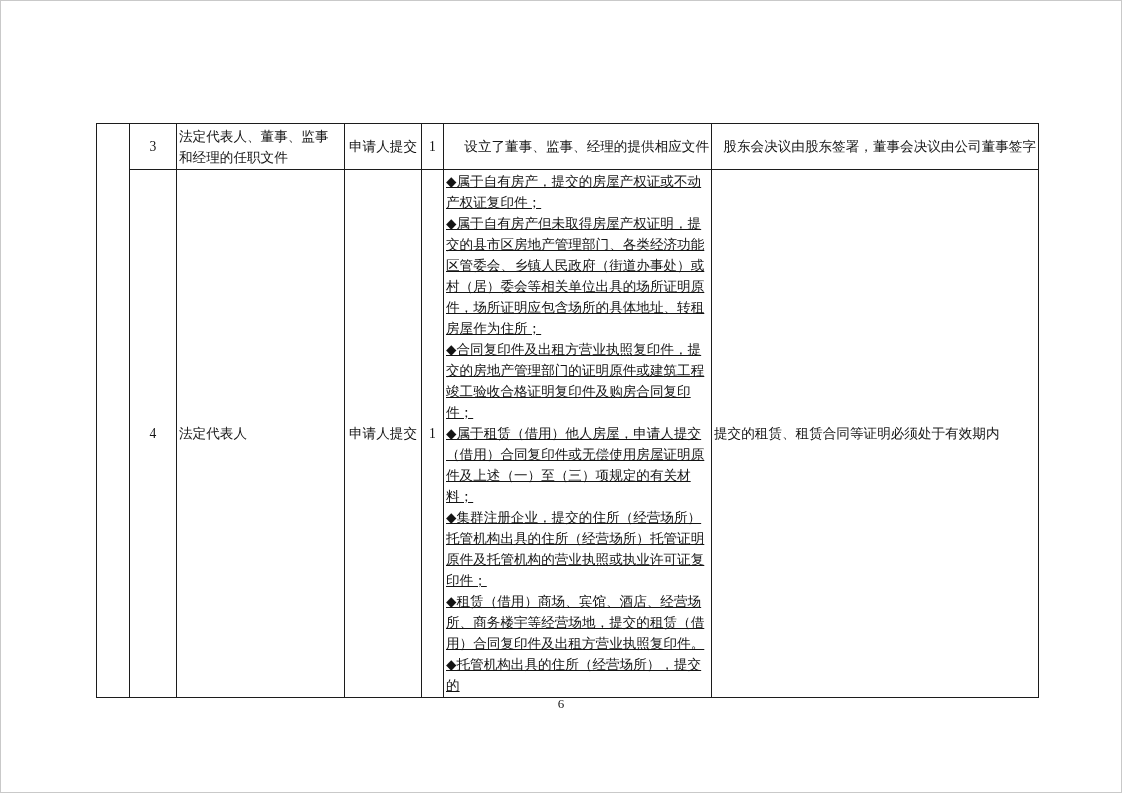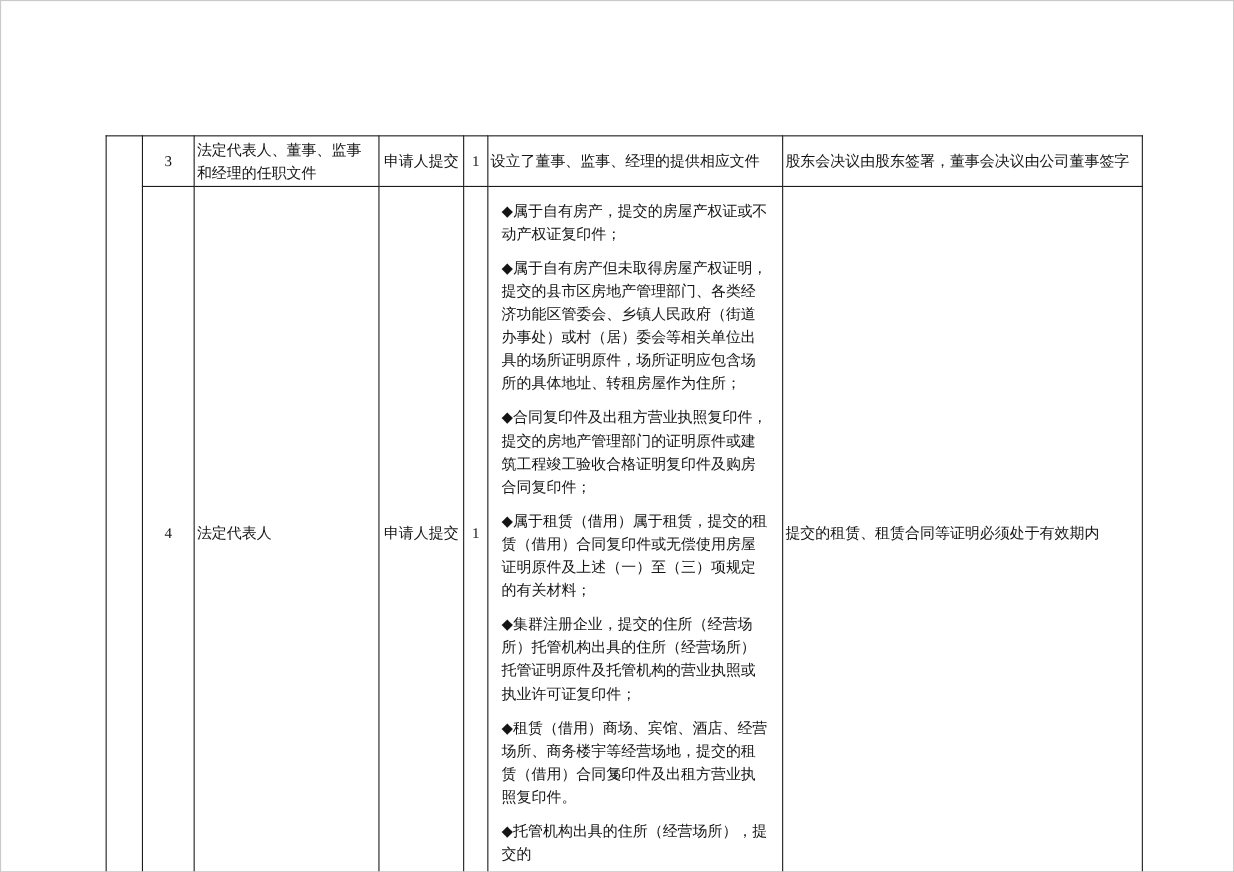--- a/index.html
+++ b/index.html
@@ -23,23 +23,23 @@
   .doc-table td{
     border:1px solid #1c1c1c;
     font-size:13.6px;
     line-height:21px;
     padding:1px 2px;
     vertical-align:middle;
     word-break:normal;
     overflow-wrap:break-word;
   }
   .center{text-align:center;}
-  .oneline{white-space:nowrap;overflow:hidden;}
+  .oneline{white-space:nowrap;overflow:hidden;text-align:right;}
   .req-list{vertical-align:top;padding-top:2px;}
-  .req-list div{margin:10px;}
+  .req-list div{margin:0;text-decoration:underline;}
   .page-number{
     position:absolute;
     left:0;right:0;
     top:695px;
     text-align:center;
     font-size:13px;
     color:#141414;
   }
 </style>
 </head>
@@ -69,21 +69,21 @@
     </tr>
     <tr>
       <td class="center">4</td>
       <td>法定代表人</td>
       <td class="center">申请人提交</td>
       <td class="center">1</td>
       <td class="req-list">
         <div>◆属于自有房产，提交的房屋产权证或不动产权证复印件；</div>
         <div>◆属于自有房产但未取得房屋产权证明，提交的县市区房地产管理部门、各类经济功能区管委会、乡镇人民政府（街道办事处）或村（居）委会等相关单位出具的场所证明原件，场所证明应包含场所的具体地址、转租房屋作为住所；</div>
         <div>◆合同复印件及出租方营业执照复印件，提交的房地产管理部门的证明原件或建筑工程竣工验收合格证明复印件及购房合同复印件；</div>
-        <div>◆属于租赁（借用）属于租赁，提交的租赁（借用）合同复印件或无偿使用房屋证明原件及上述（一）至（三）项规定的有关材料；</div>
+        <div>◆属于租赁（借用）他人房屋，申请人提交（借用）合同复印件或无偿使用房屋证明原件及上述（一）至（三）项规定的有关材料；</div>
         <div>◆集群注册企业，提交的住所（经营场所）托管机构出具的住所（经营场所）托管证明原件及托管机构的营业执照或执业许可证复印件；</div>
         <div>◆租赁（借用）商场、宾馆、酒店、经营场所、商务楼宇等经营场地，提交的租赁（借用）合同复印件及出租方营业执照复印件。</div>
         <div>◆托管机构出具的住所（经营场所），提交的</div>
       </td>
       <td>提交的租赁、租赁合同等证明必须处于有效期内</td>
     </tr>
   </tbody>
     </table>
 
   <div class="page-number">6</div>

